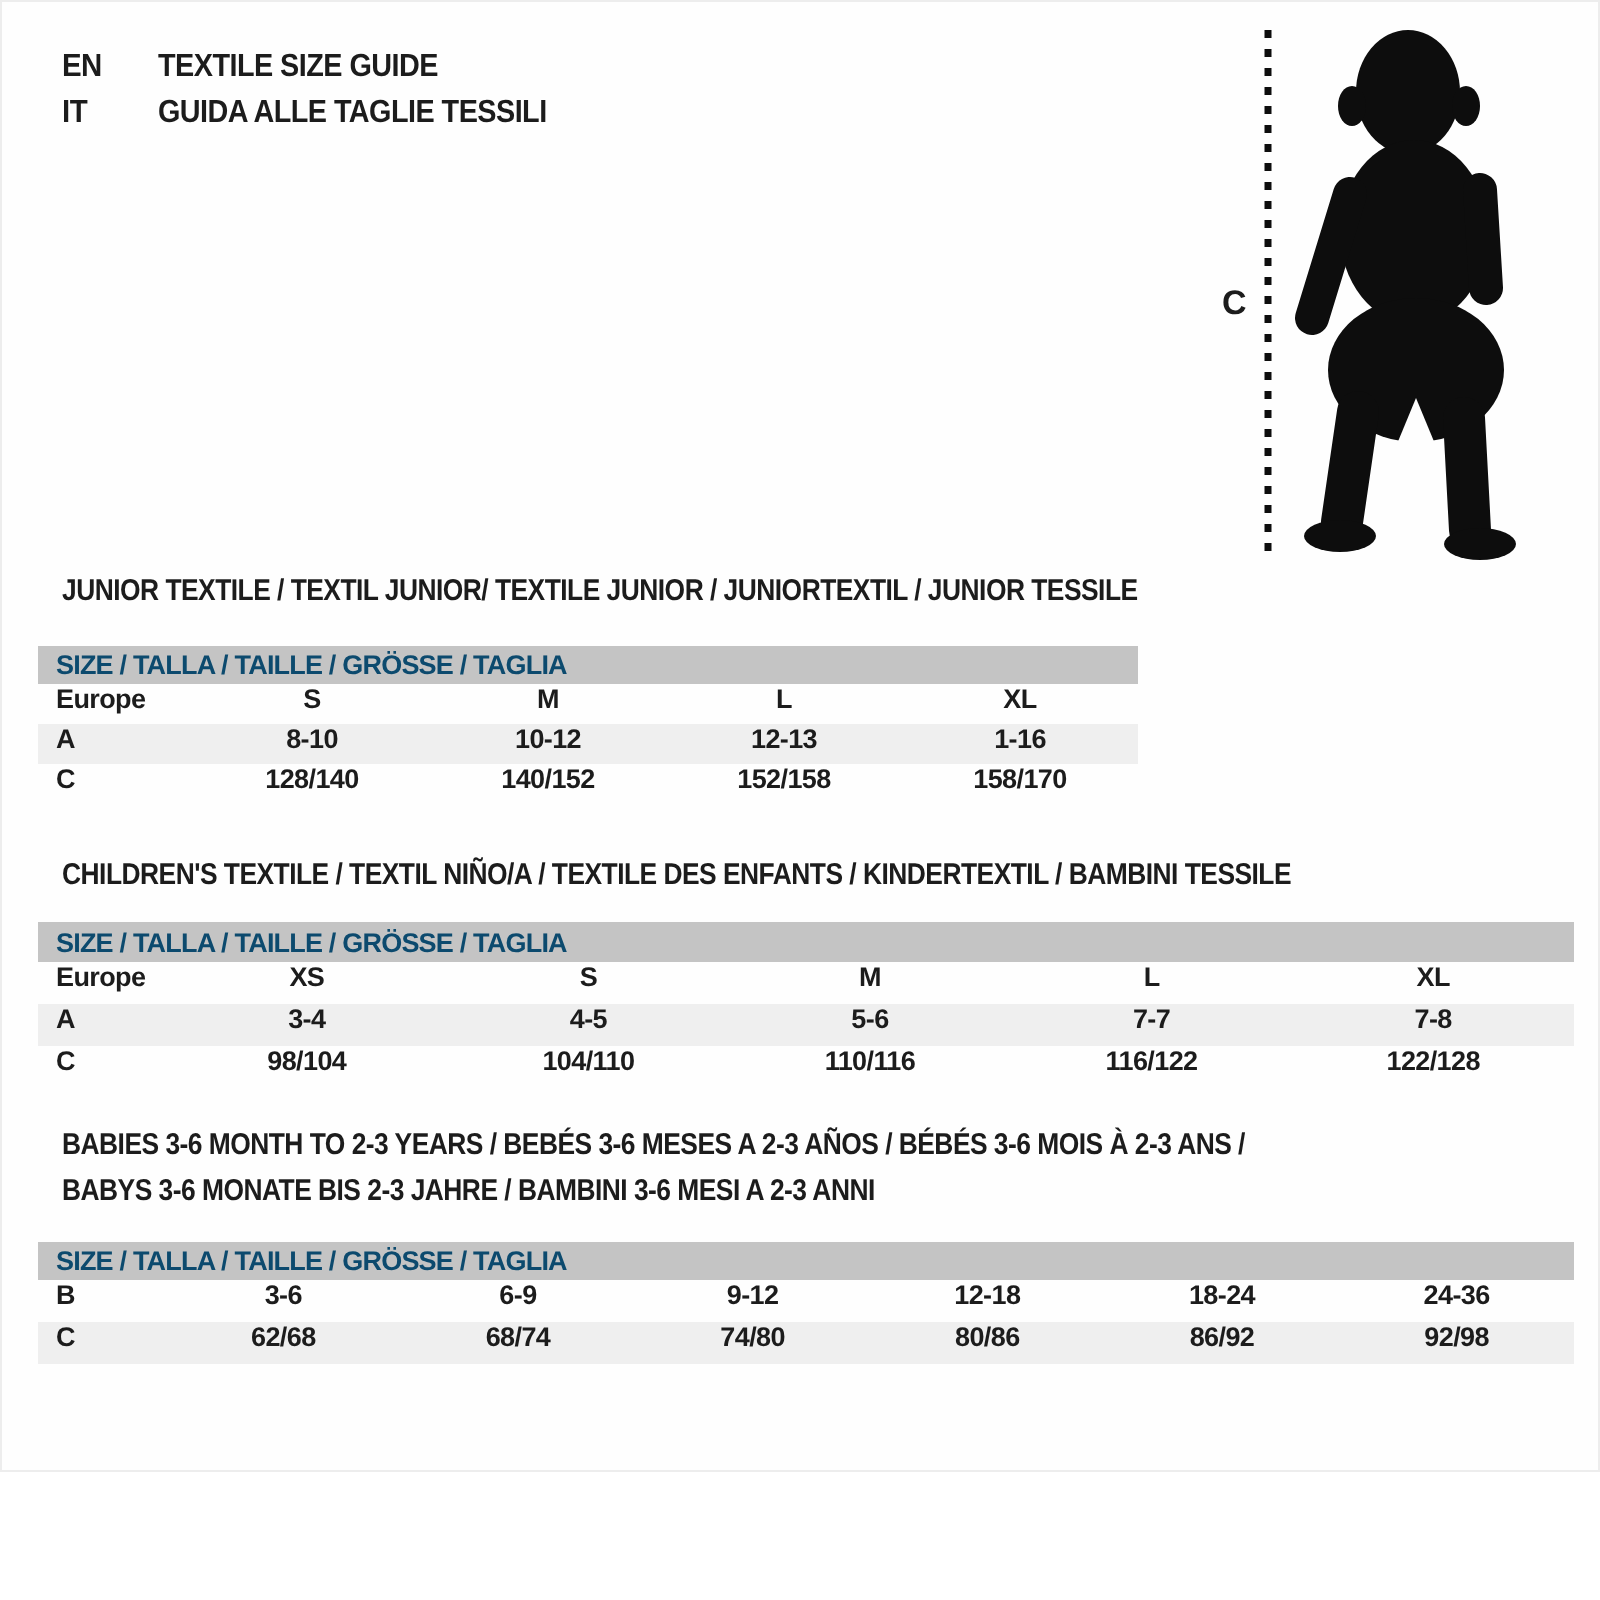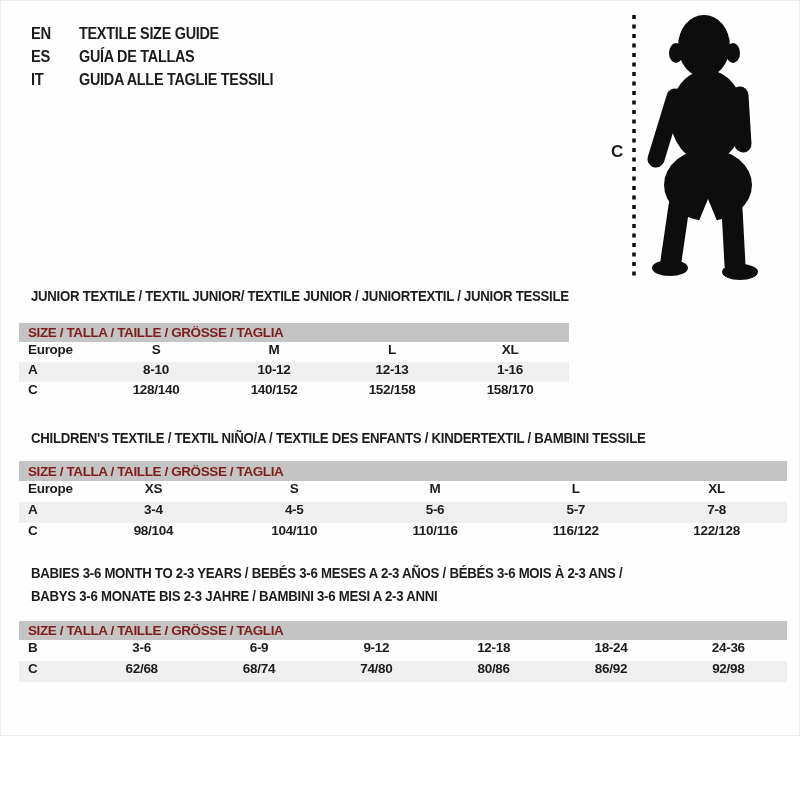--- a/index.html
+++ b/index.html
@@ -31,21 +31,21 @@
   #title-1 { top:428px; }
   #title-2 { top:563px; }
 
   
   .size-table { position:absolute; }
   #table-0 { left:18px; top:322px; width:550px; }
   #table-1 { left:18px; top:460px; width:768px; }
   #table-2 { left:18px; top:620px; width:768px; }
 
   .size-bar { height:19px; background:var(--bar-bg, #c4c4c4); display:flex; align-items:center;
-              padding-left:9px; font-weight:bold; font-size:13.5px; letter-spacing:-0.4px; color:#7f1d1d; }
+              padding-left:9px; font-weight:bold; font-size:13.5px; letter-spacing:-0.4px; color:#0c4a6e; }
   #table-1 .size-bar { height:20px; }
 
   .trow { display:flex; align-items:flex-start; height:20px; font-size:13.5px; font-weight:bold; letter-spacing:-0.3px; }
   #table-1 .trow, #table-2 .trow { height:21px; }
   .trow.shaded { background:var(--shade-bg, #efefef); }
   .tlabel { padding-left:9px; box-sizing:border-box; }
   #table-0 .tlabel { width:78px; }
   #table-1 .tlabel, #table-2 .tlabel { width:64px; }
   .tcell { flex:1; text-align:center; }
 
@@ -56,24 +56,20 @@
 </style>
 </head>
 <body>
 
 <div class="canvas" style="--bg: #fefefe; --text: #1c1c1c; --bar-bg: #c4c4c4; --shade-bg: #efefef; --sil: #0d0d0d;">
 
   <div class="lang-list" id="langs">
       <div class="lang-row">
         <div class="lang-code">EN</div>
         <div class="lang-label">TEXTILE SIZE GUIDE</div>
-      </div>
-      <div class="lang-row">
-        <div class="lang-code">ES</div>
-        <div class="lang-label">GUÍA DE TALLAS</div>
       </div>
       <div class="lang-row">
         <div class="lang-code">IT</div>
         <div class="lang-label">GUIDA ALLE TAGLIE TESSILI</div>
       </div>
     </div>
 
   <div class="figure">
     <svg viewBox="0 0 230 290" width="230" height="290">
       <line x1="63" y1="14" x2="63" y2="278" style="stroke:var(--sil,#0d0d0d)" stroke-width="3.5" stroke-dasharray="4 5.5"></line>
@@ -134,21 +130,21 @@
         <div class="tcell">S</div>
         <div class="tcell">M</div>
         <div class="tcell">L</div>
         <div class="tcell">XL</div>
       </div>
       <div class="trow shaded">
         <div class="tlabel">A</div>
         <div class="tcell">3-4</div>
         <div class="tcell">4-5</div>
         <div class="tcell">5-6</div>
-        <div class="tcell">5-7</div>
+        <div class="tcell">7-7</div>
         <div class="tcell">7-8</div>
       </div>
       <div class="trow">
         <div class="tlabel">C</div>
         <div class="tcell">98/104</div>
         <div class="tcell">104/110</div>
         <div class="tcell">110/116</div>
         <div class="tcell">116/122</div>
         <div class="tcell">122/128</div>
       </div>

